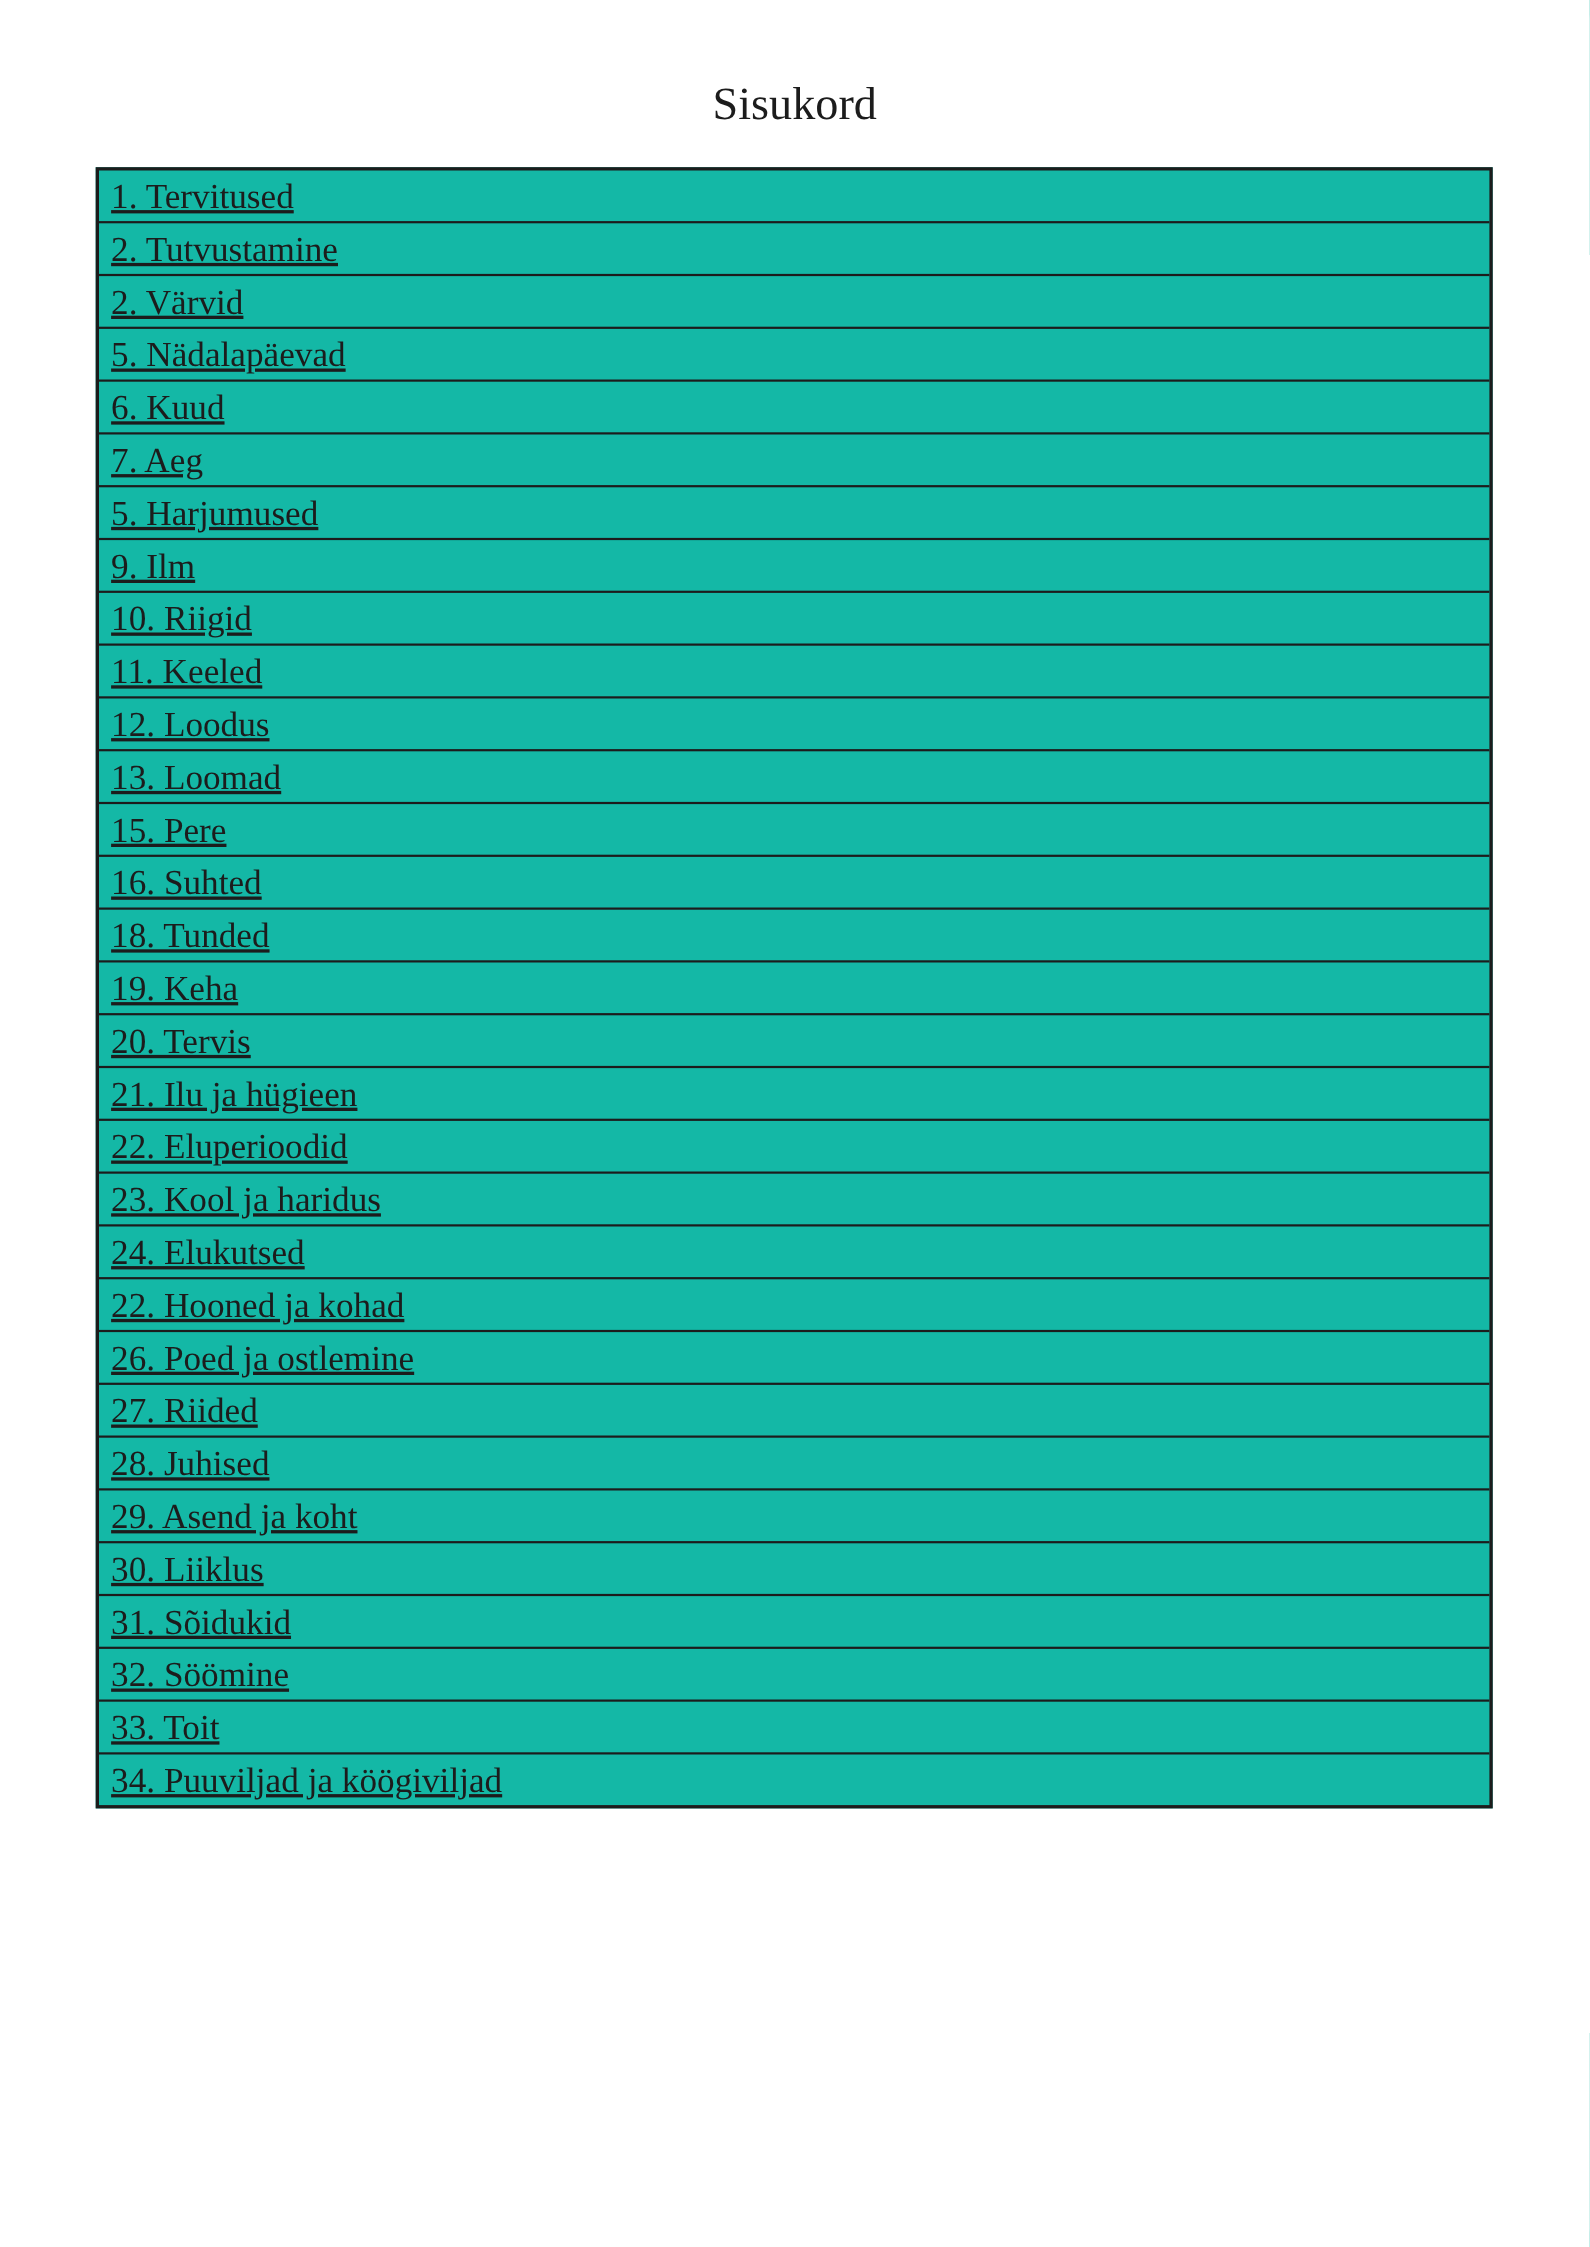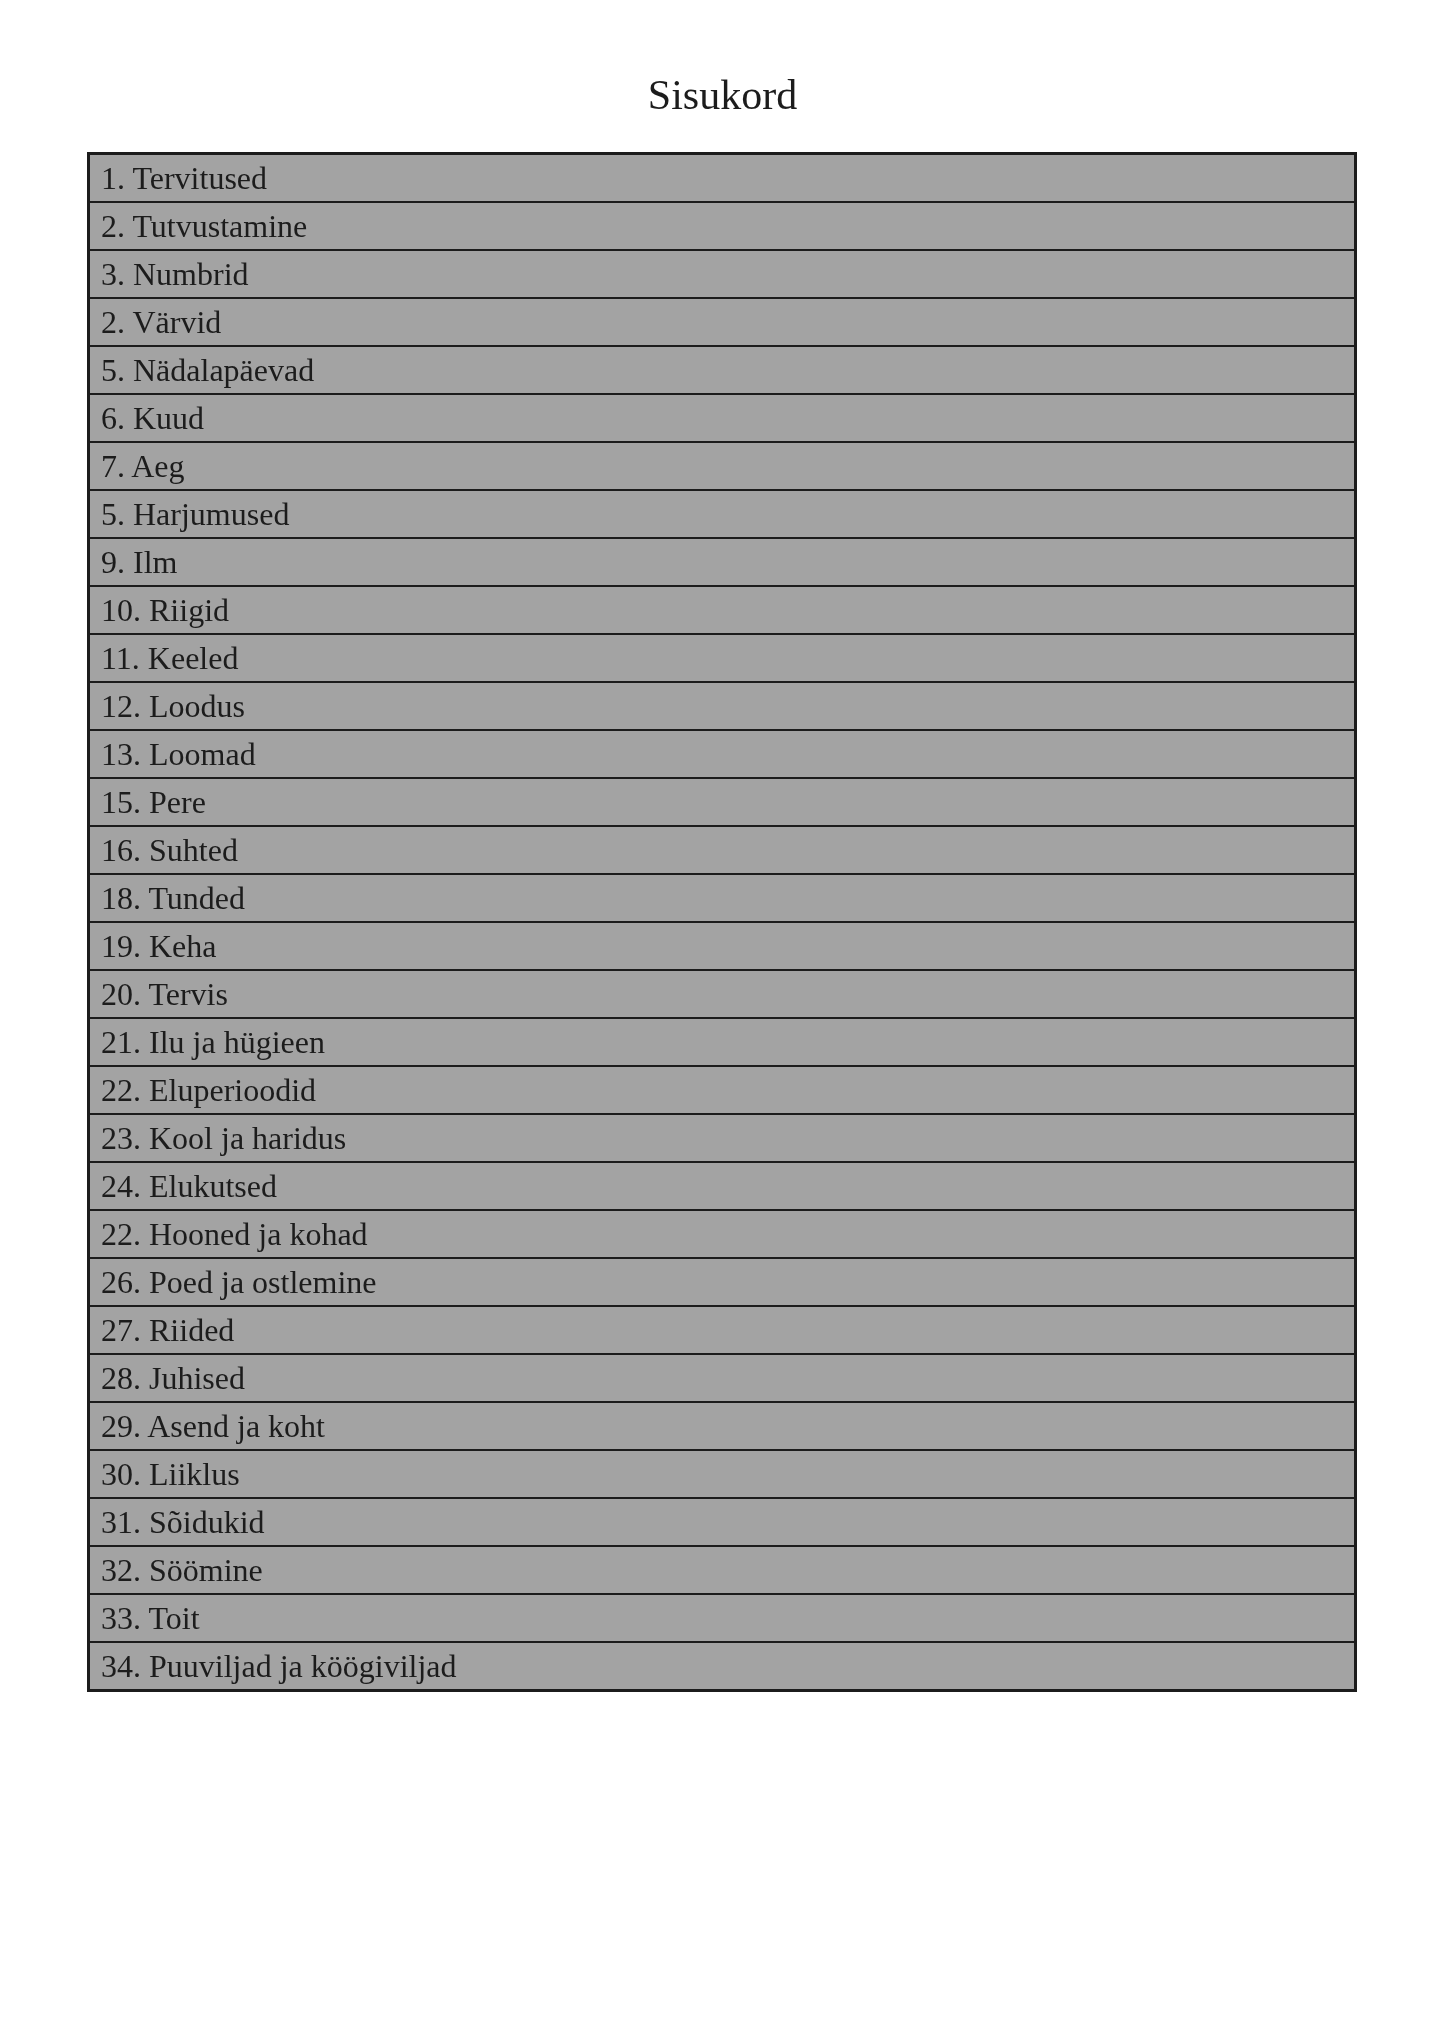--- a/index.html
+++ b/index.html
@@ -25,21 +25,22 @@
     font-weight: normal;
     line-height: 1.1;
     color: #1c1c1c;
   }
   .toc-table {
     position: absolute;
     left: 87px;
     top: 152px;
     width: 1264px;
     border: 3px solid #1c1c1c;
-    background: #a3a3a3;
+    background: #14b8a6;
+    text-decoration: underline;
   }
   .toc-row {
     height: 46px;
     line-height: 46px;
     border-bottom: 2px solid #1c1c1c;
     font-size: 32px;
     padding-left: 11px;
     white-space: nowrap;
     overflow: hidden;
   }
@@ -49,21 +50,20 @@
 </style>
 </head>
 <body>
 
 <div class="page">
   <h1 class="page-title">Sisukord</h1>
 
   <div class="toc-table" id="toc-table">
       <div class="toc-row">1. Tervitused</div>
       <div class="toc-row">2. Tutvustamine</div>
-      <div class="toc-row">3. Numbrid</div>
       <div class="toc-row">2. Värvid</div>
       <div class="toc-row">5. Nädalapäevad</div>
       <div class="toc-row">6. Kuud</div>
       <div class="toc-row">7. Aeg</div>
       <div class="toc-row">5. Harjumused</div>
       <div class="toc-row">9. Ilm</div>
       <div class="toc-row">10. Riigid</div>
       <div class="toc-row">11. Keeled</div>
       <div class="toc-row">12. Loodus</div>
       <div class="toc-row">13. Loomad</div>

